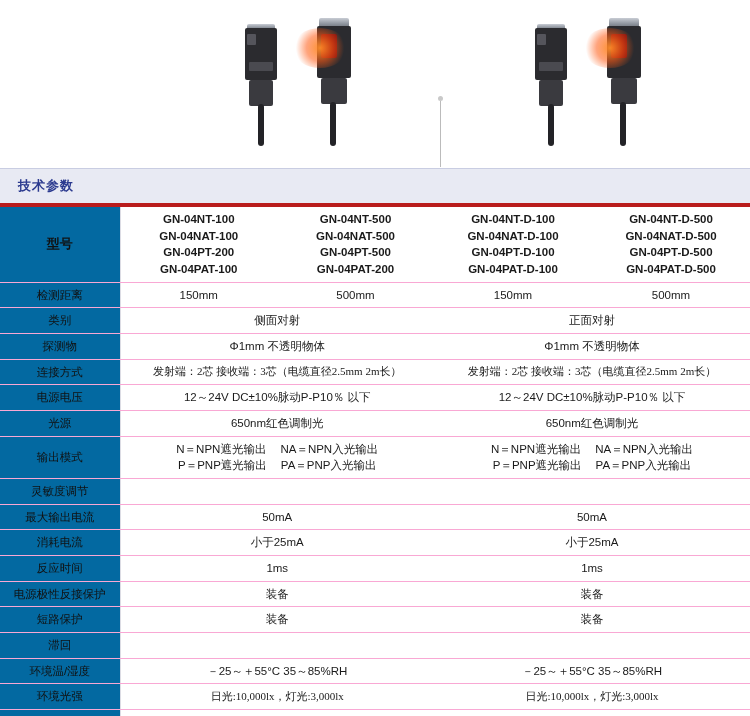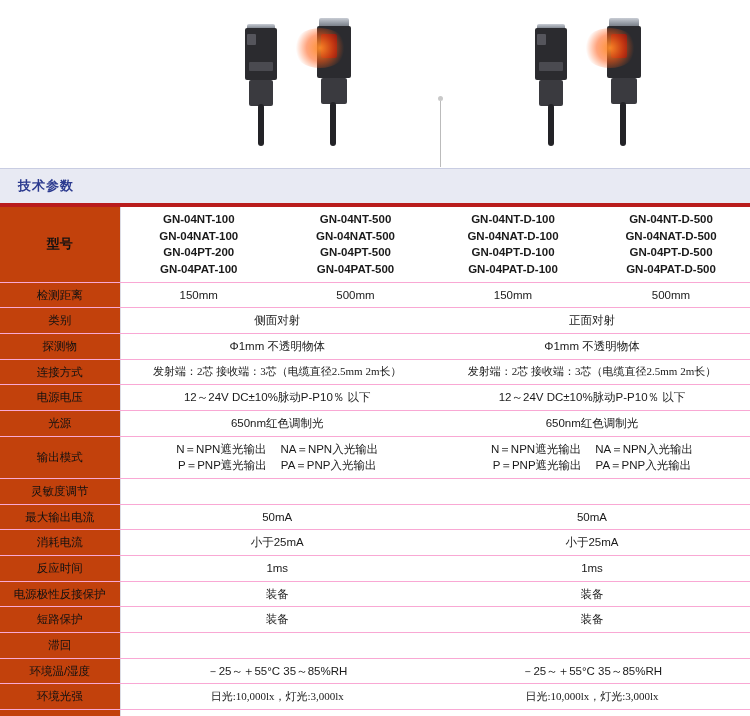--- a/index.html
+++ b/index.html
@@ -109,21 +109,21 @@
     border-bottom: 1px solid #f9a8d4;
     padding: 4px 2px;
     vertical-align: middle;
     text-align: center;
     line-height: 1.45;
   }
   td.label {
     width: 120px;
     text-align: left;
     padding-left: 18px;
-    background: #c2410c;
+    background: #0369a1;
     border-right: 1px solid #dcdce4;
     font-size: 11.5px;
     color: #111;
   }
   .row-model td {
     border-bottom: 1px solid #dcdce4;
   }
   .model-cell {
     font-weight: bold;
     font-size: 11.5px;
@@ -213,21 +213,21 @@
         <td class="model-cell">
           <div>GN-04NT-100</div>
           <div>GN-04NAT-100</div>
           <div>GN-04PT-200</div>
           <div>GN-04PAT-100</div>
         </td>
         <td class="model-cell">
           <div>GN-04NT-500</div>
           <div>GN-04NAT-500</div>
           <div>GN-04PT-500</div>
-          <div>GN-04PAT-500</div>
+          <div>GN-04PAT-200</div>
         </td>
         <td class="model-cell">
           <div>GN-04NT-D-100</div>
           <div>GN-04NAT-D-100</div>
           <div>GN-04PT-D-100</div>
           <div>GN-04PAT-D-100</div>
         </td>
         <td class="model-cell">
           <div>GN-04NT-D-500</div>
           <div>GN-04NAT-D-500</div>

